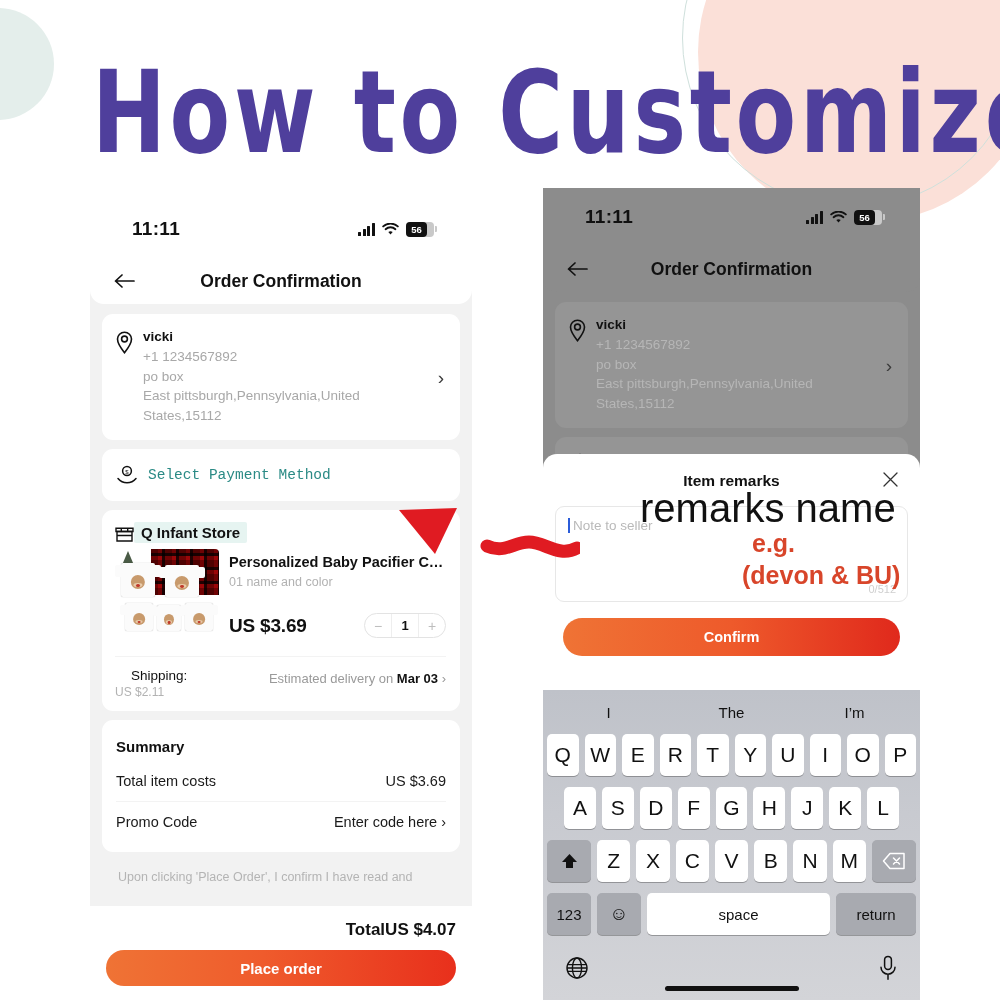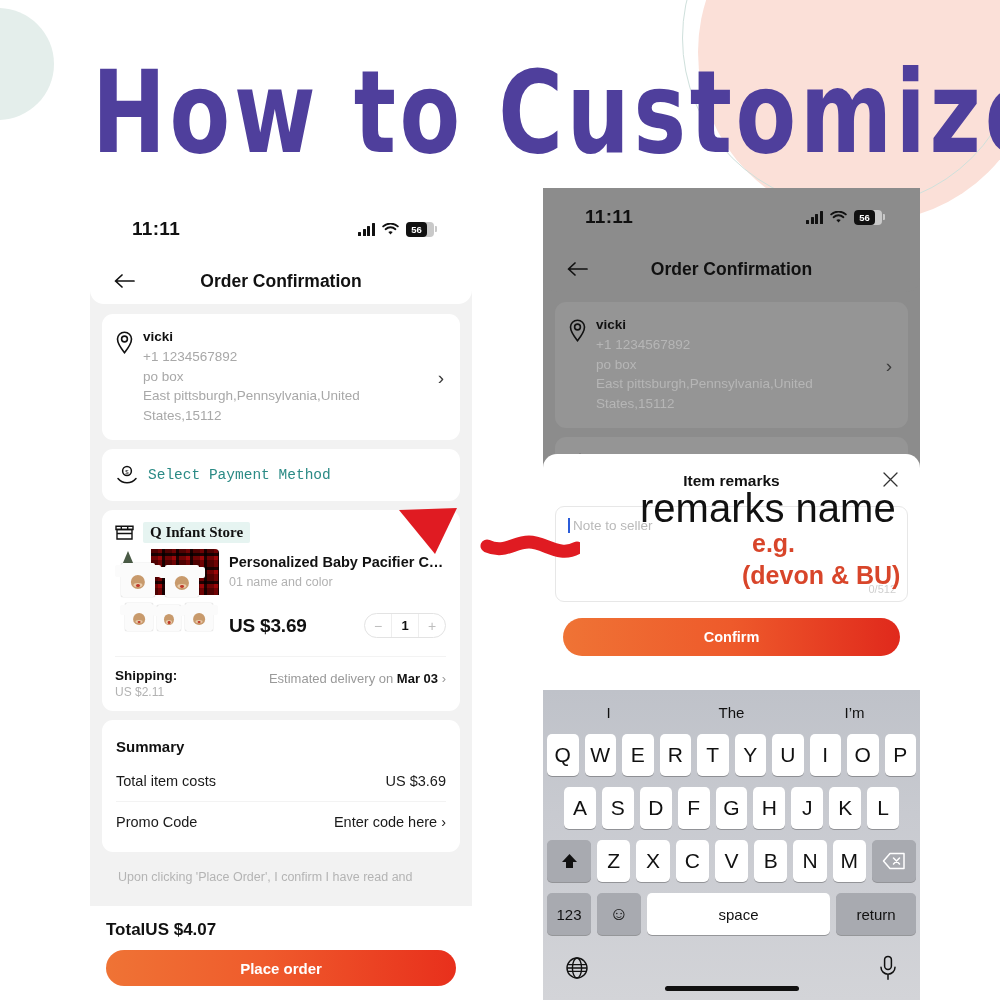--- a/index.html
+++ b/index.html
@@ -98,21 +98,21 @@
     position: absolute; right: 16px; top: 50%; transform: translateY(-50%);
     font-size: 19px; color: #3b3b3b; font-weight: 400; line-height: 1;
   }
 
   
   .pay { padding: 16px 14px; display: flex; align-items: center; gap: 10px; }
   .pay-label { font-size: 14.5px; color: #2a8a85; font-family: Liberation Mono, monospace; }
 
   
   .store { padding: 12px 14px 12px 13px; }
-  .store-head { display: flex; align-items: center; gap: 9px; position: relative; font-family: Liberation Serif, serif; }
+  .store-head { display: flex; align-items: flex-end; position: relative; }
   .store-name {
     font-size: 15px; font-weight: 700; color: #111;
     background: #e6f4f1; padding: 2px 7px; border-radius: 2px;
   }
   .edit-icon { position: absolute; right: 2px; top: 1px; }
 
   .prod { display: flex; gap: 10px; margin-top: 6px; position: relative; }
   .prod-img {
     flex: 0 0 auto; width: 104px; height: 96px; border-radius: 4px;
     overflow: hidden; position: relative; background: #fff;
@@ -137,21 +137,21 @@
     font-size: 14px; color: #bdbdbd; width: 26px;
   }
   .stepper .qty {
     width: 28px; color: #111; font-weight: 700; font-size: 13px;
     border-left: 1px solid #eee; border-right: 1px solid #eee;
   }
   .ship {
     display: flex; align-items: flex-start; justify-content: space-between;
     border-top: 1px solid #f3f3f3; margin-top: 11px; padding-top: 11px;
   }
-  .ship-l b { display: block; font-size: 13.5px; font-weight: 700; color: #111; }
+  .ship-l b { display: block; font-size: 13.5px; font-weight: 400; color: #111; margin-left: 16px; }
   .ship-l span { display: block; font-size: 12px; color: #b2b2b2; margin-top: 2px; }
   .ship-r { font-size: 13px; color: #9a9a9a; padding-top: 3px; }
   .ship-r b { color: #111; font-weight: 700; }
 
   
   .sum { padding: 6px 14px 10px; }
   .sum-title { font-size: 15px; font-weight: 700; color: #111; padding: 12px 0 6px; }
   .sum-row {
     display: flex; align-items: center; justify-content: space-between;
     padding: 12px 0; border-top: 1px solid #f3f3f3; font-size: 14.5px; color: #1a1a1a;
@@ -161,21 +161,21 @@
   .disclaimer {
     font-size: 12.5px; color: #b4b4b4; padding: 8px 16px 0; line-height: 1.3;
   }
 
   
   .pl-footer {
     position: absolute; left: 0; right: 0; bottom: 0;
     background: #fff; padding: 10px 16px 14px;
   }
   .tot-row {
-    display: flex; align-items: center; justify-content: flex-start;
+    display: flex; align-items: center; justify-content: flex-end;
     padding: 4px 0 10px;
   }
   .tot-row .l { font-size: 17px; font-weight: 700; color: #111; }
   .tot-row .r { font-size: 17px; font-weight: 700; color: #111; }
   .cta {
     height: 36px; border-radius: 21px; border: none; width: 100%;
     background: linear-gradient(90deg, #ef7335 0%, #ef5b2c 45%, #e8301c 100%);
     color: #fff; font-size: 15px; font-weight: 700;
     font-family: "Liberation Sans", sans-serif; cursor: pointer;
   }

